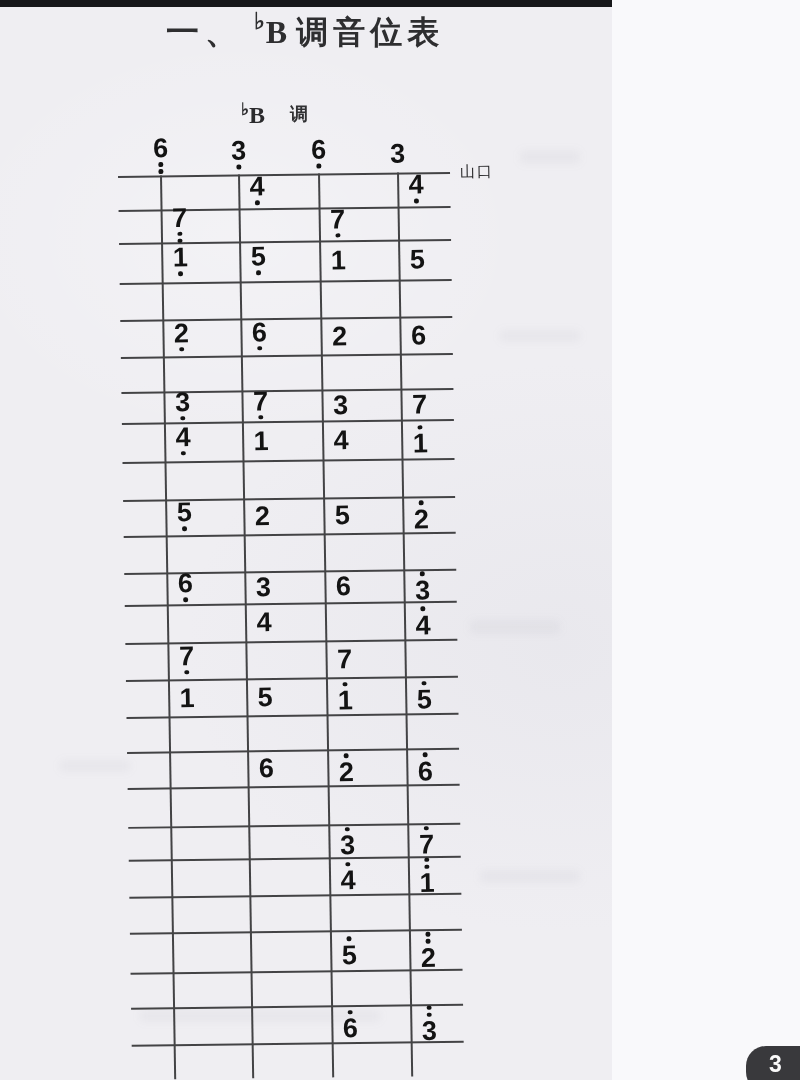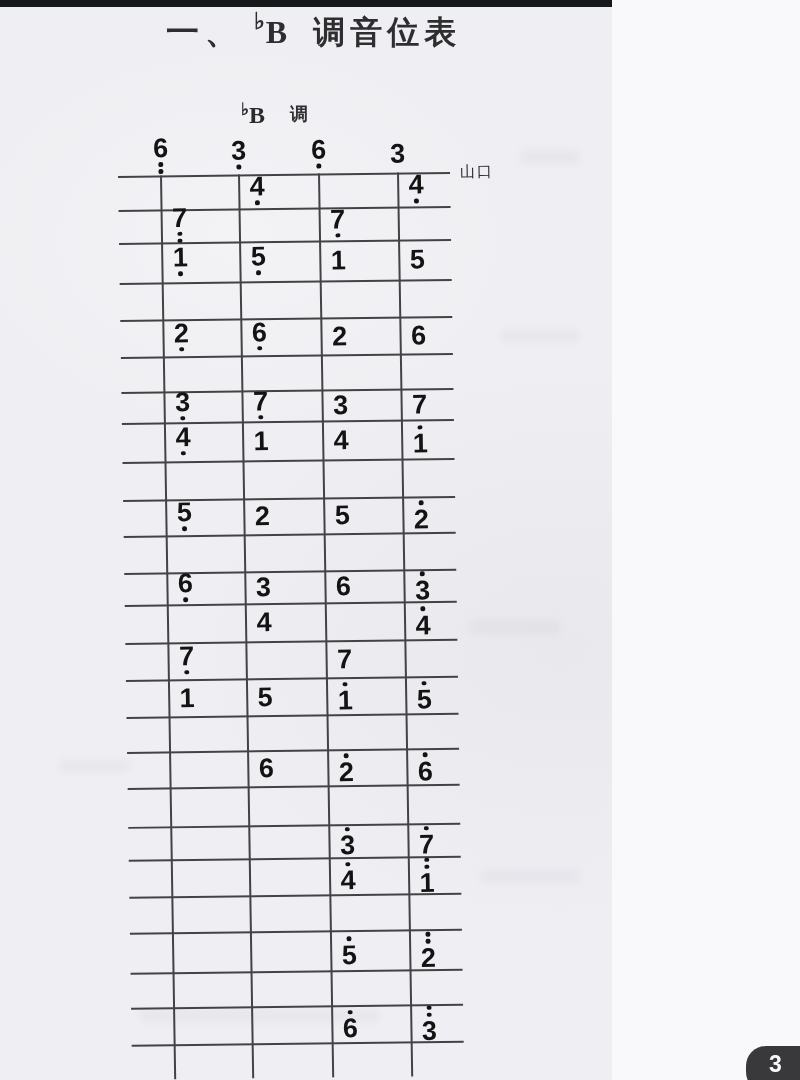--- a/index.html
+++ b/index.html
@@ -21,21 +21,21 @@
 
   
   .page-title{
     position:absolute;left:166px;top:12px;color:#2e2e30;
     font-family:"Liberation Serif",serif;font-weight:700;
     display:flex;align-items:flex-start;white-space:nowrap;
   }
   .t-prefix{font-size:33px;line-height:40px;letter-spacing:6px;}
   .t-flat{font-size:23px;line-height:23px;margin:-2px 1px 0 10px;}
   .t-letter{font-size:32px;line-height:40px;}
-  .t-rest{font-size:32px;line-height:40px;letter-spacing:5px;margin-left:26px;}
+  .t-rest{font-size:32px;line-height:40px;letter-spacing:5px;margin-left:9px;}
 
   
   .subtitle{
     position:absolute;left:241px;top:100px;color:#2b2b2d;
     font-family:"Liberation Serif",serif;font-weight:700;
     display:flex;align-items:flex-start;white-space:nowrap;
   }
   .s-flat{font-size:17px;line-height:17px;margin-top:1px;}
   .s-letter{font-size:24px;line-height:30px;}
   .s-rest{font-size:18px;line-height:28px;margin-left:25px;color:#313133;}

